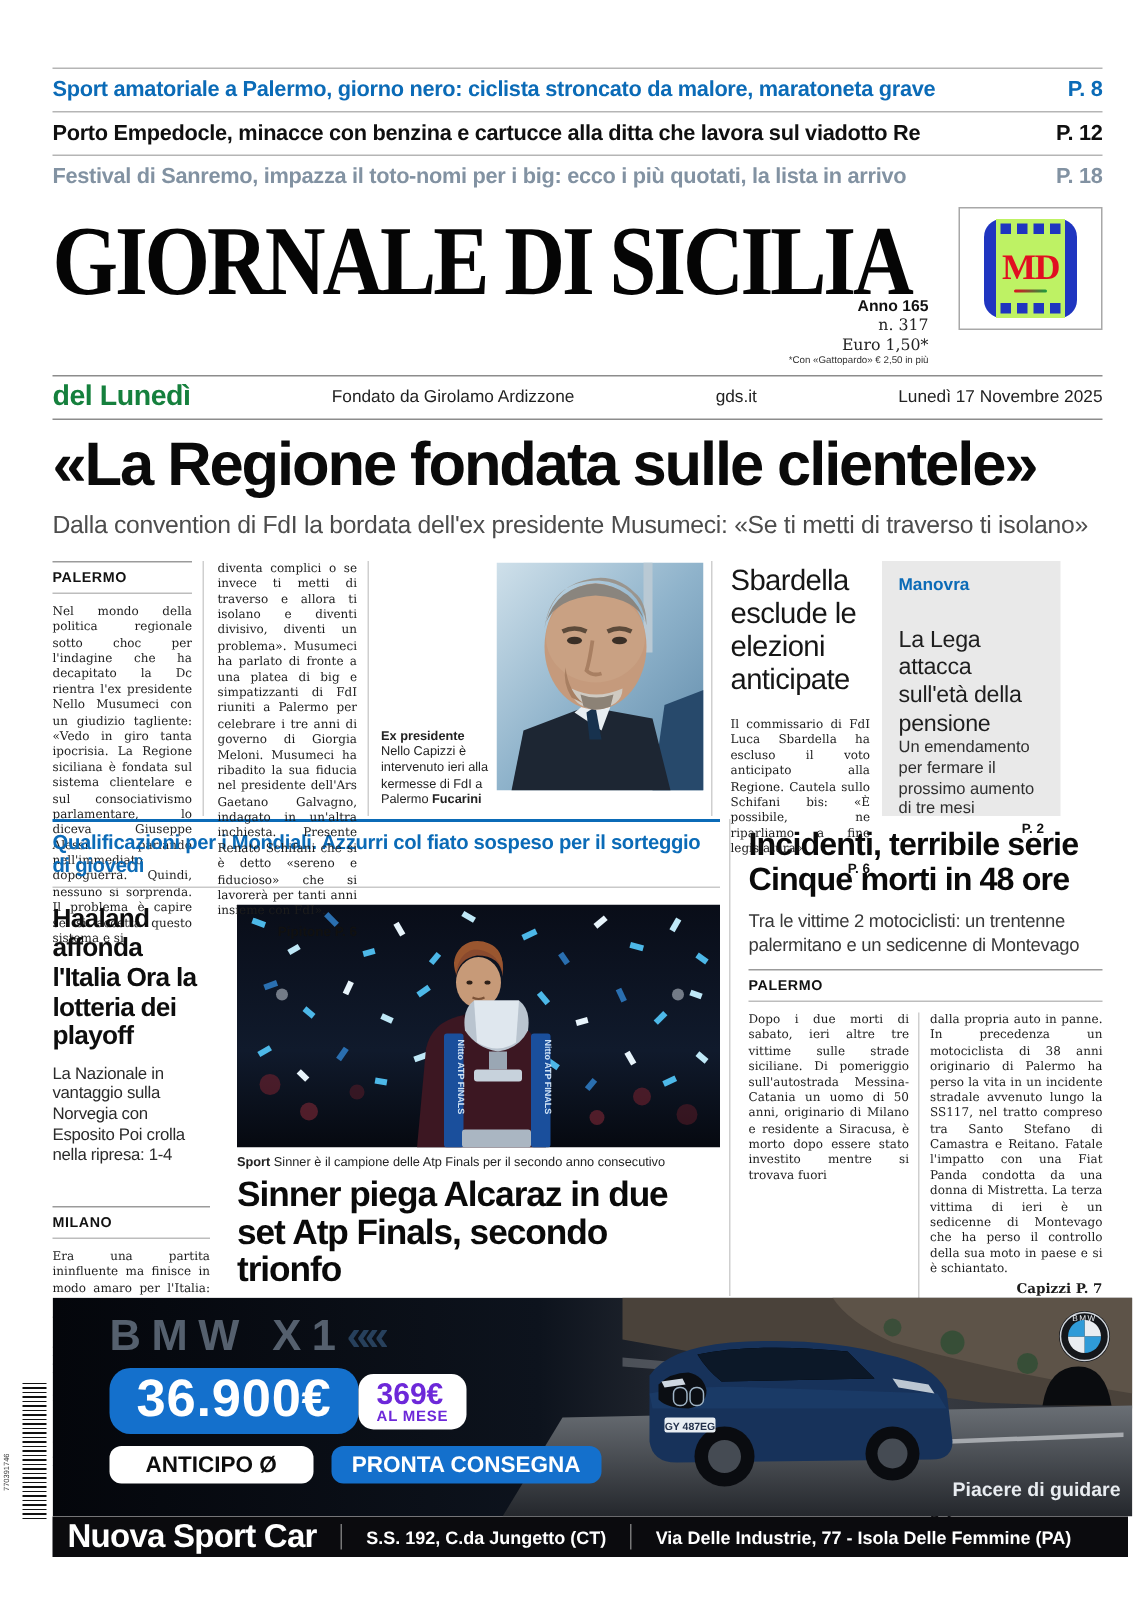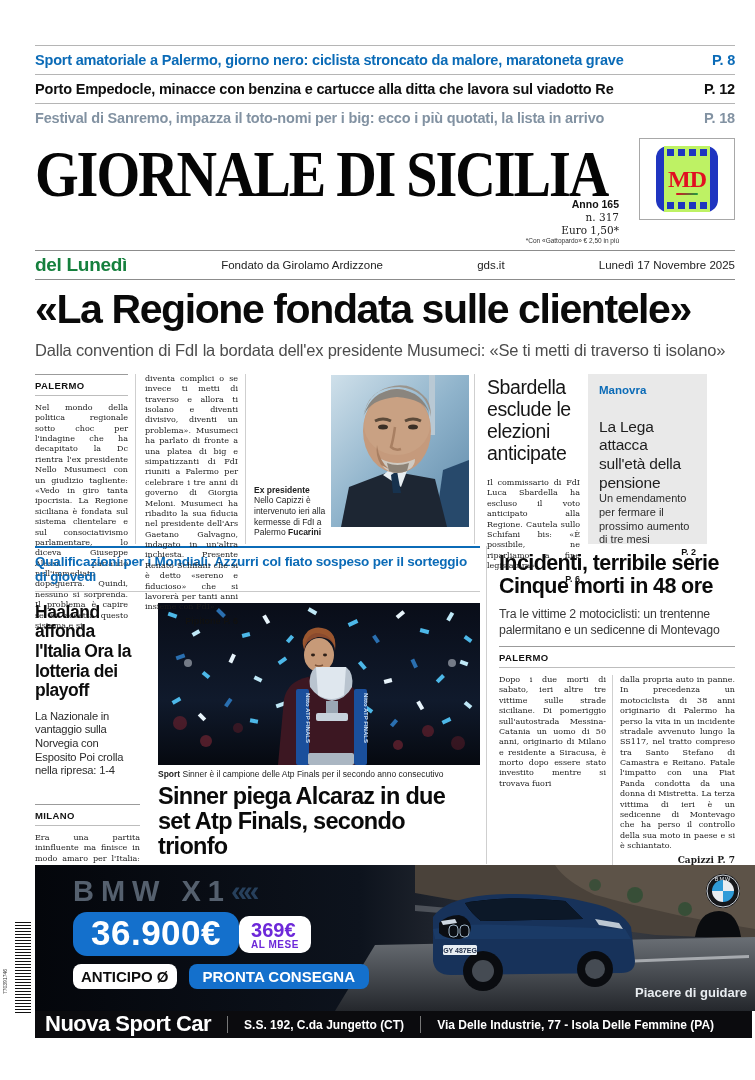--- a/index.html
+++ b/index.html
@@ -117,21 +117,21 @@
   .ad-model .chev { color:#27405c; letter-spacing:-4px; font-weight:800; }
   .ad-pricerow { display:flex; align-items:center; margin-top:4px; }
   .ad-price { background:#1470cc; color:#fff; font-weight:800; font-size:35px;
     border-radius:14px; padding:1px 18px 3px; letter-spacing:0.5px; }
   .ad-month { background:#fff; color:#6d28d9; border-radius:10px; 
     padding:4px 12px 3px; text-align:left; line-height:1; }
   .ad-month .m1 { font-size:20px; font-weight:800; }
   .ad-month .m2 { font-size:10px; font-weight:800; letter-spacing:0.5px; }
   .ad-pillrow { display:flex; margin-top:8px; }
   .ad-anticipo { background:#fff; color:#0d0d0d; font-weight:800; font-size:15px;
-    border-radius:8px; padding:4px 8px; }
+    border-radius:8px; padding:4px 24px; }
   .ad-consegna { background:#1470cc; color:#fff; font-weight:800; font-size:15px;
     border-radius:8px; padding:4px 14px; margin-left:12px; }
 
   .barcode { position:absolute; left:15px; top:922px; width:16px; height:92px;
     background:repeating-linear-gradient(180deg,#111 0 1px,#fff 1px 3px); }
   .barcode-num { position:absolute; left:2px; top:994px; font-size:5px; color:#333;
     transform:rotate(-90deg); transform-origin:left top; }
 
   
   .dealer { position:absolute; left:35px; top:1011px; width:717px; height:27px; background:#0b0b0e;

